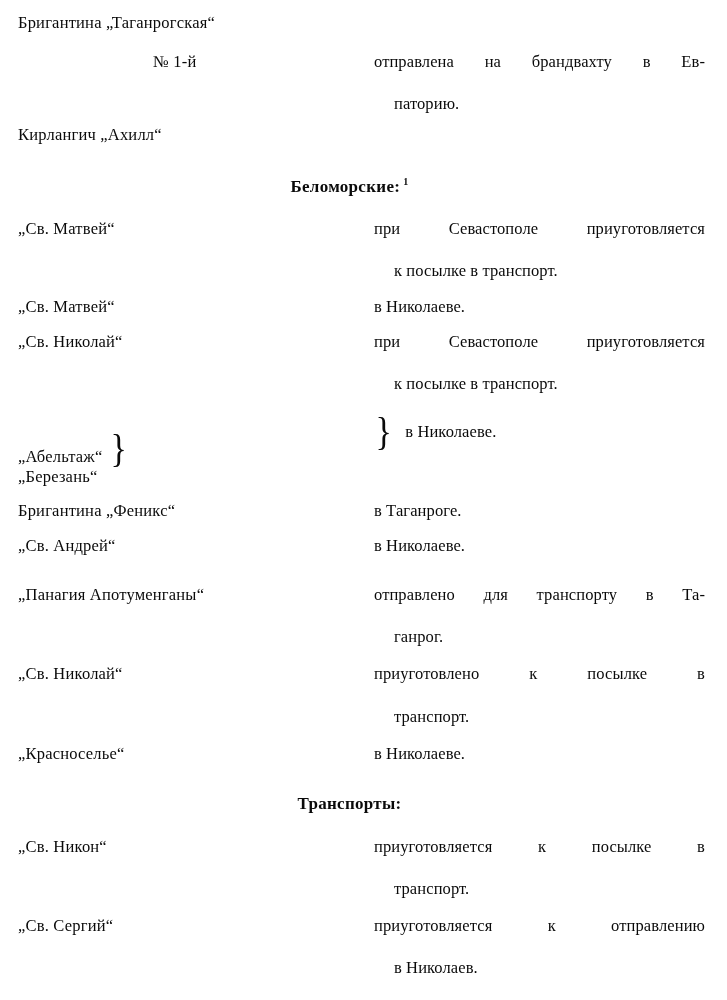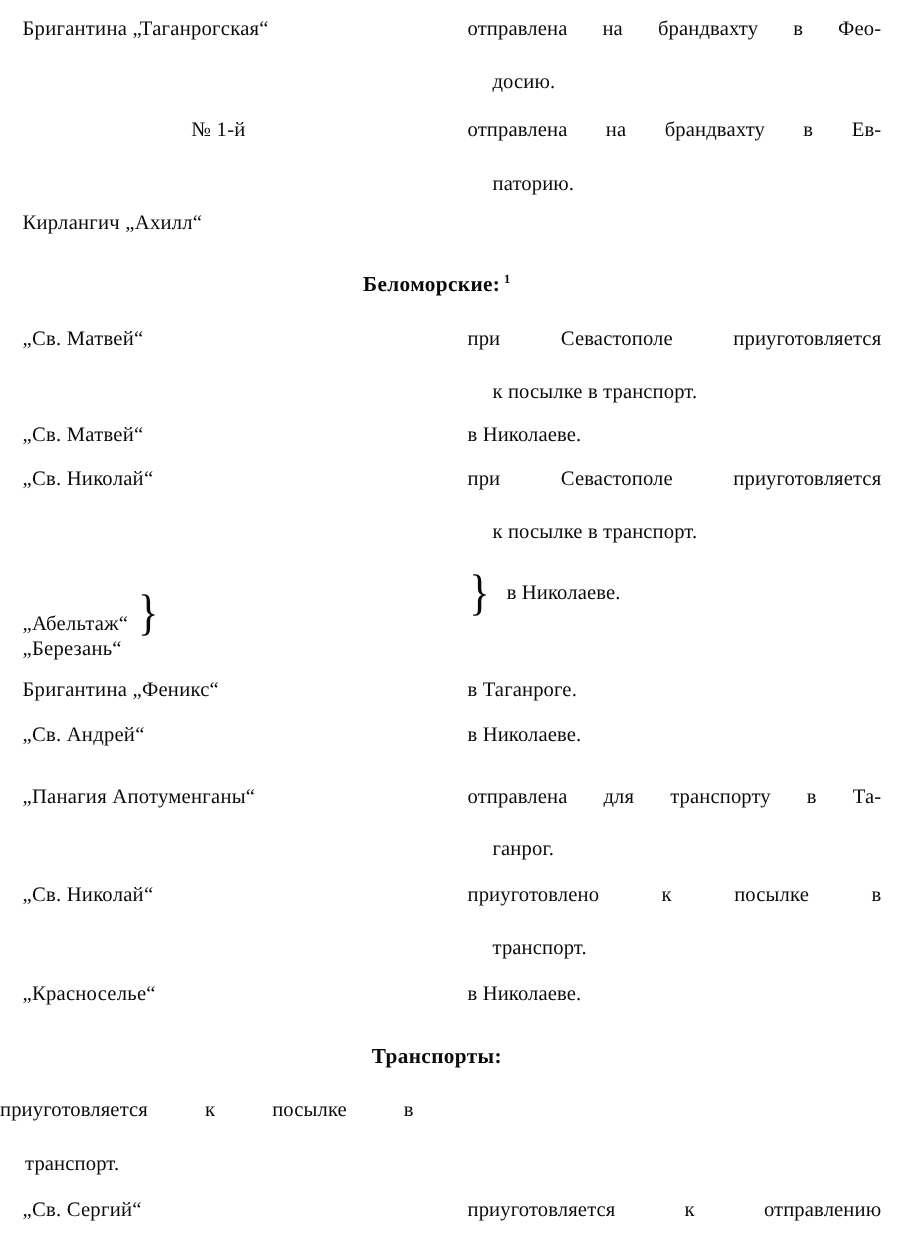--- a/index.html
+++ b/index.html
@@ -150,26 +150,20 @@
 <body>
 
 <div class="page">
 
   <div class="sp-12"></div>
 
   <div class="row">
     <div class="col-left">
       <span>Бригантина „Таганрогская“</span>
     </div>
-    <div class="col-right">
-      <span class="just">
-        <span class="l1">отправлена на брандвахту в Фео-</span>
-        <span class="l2">досию.</span>
-      </span>
-    </div>
   </div>
 
   <div class="sp-18"></div>
 
   <div class="row">
     <div class="col-left">
       <span class="centered-entry">№ 1-й</span>
     </div>
     <div class="col-right">
       <span class="just">
@@ -281,21 +275,21 @@
 
 
   <div class="sp-14"></div>
 
   <div class="row">
     <div class="col-left">
       <span>„Панагия Апотуменганы“</span>
     </div>
     <div class="col-right">
       <span class="just">
-        <span class="l1">отправлена для транспорту в Та-</span>
+        <span class="l1">отправлено для транспорту в Та-</span>
         <span class="l2">ганрог.</span>
       </span>
     </div>
   </div>
 
   <div class="sp-16"></div>
 
   <div class="row">
     <div class="col-left">
       <span>„Св. Николай“</span>
@@ -323,20 +317,23 @@
 
   <div class="heading">
     <span class="hwrap">
       <span>Транспорты:</span>
     </span>
   </div>
 
   <div class="sp-22"></div>
 
   <div class="row">
+    <div class="col-left">
+      <span>„Св. Никон“</span>
+    </div>
     <div class="col-right">
       <span class="just">
         <span class="l1">приуготовляется к посылке в</span>
         <span class="l2">транспорт.</span>
       </span>
     </div>
   </div>
 
   <div class="sp-16"></div>
 

